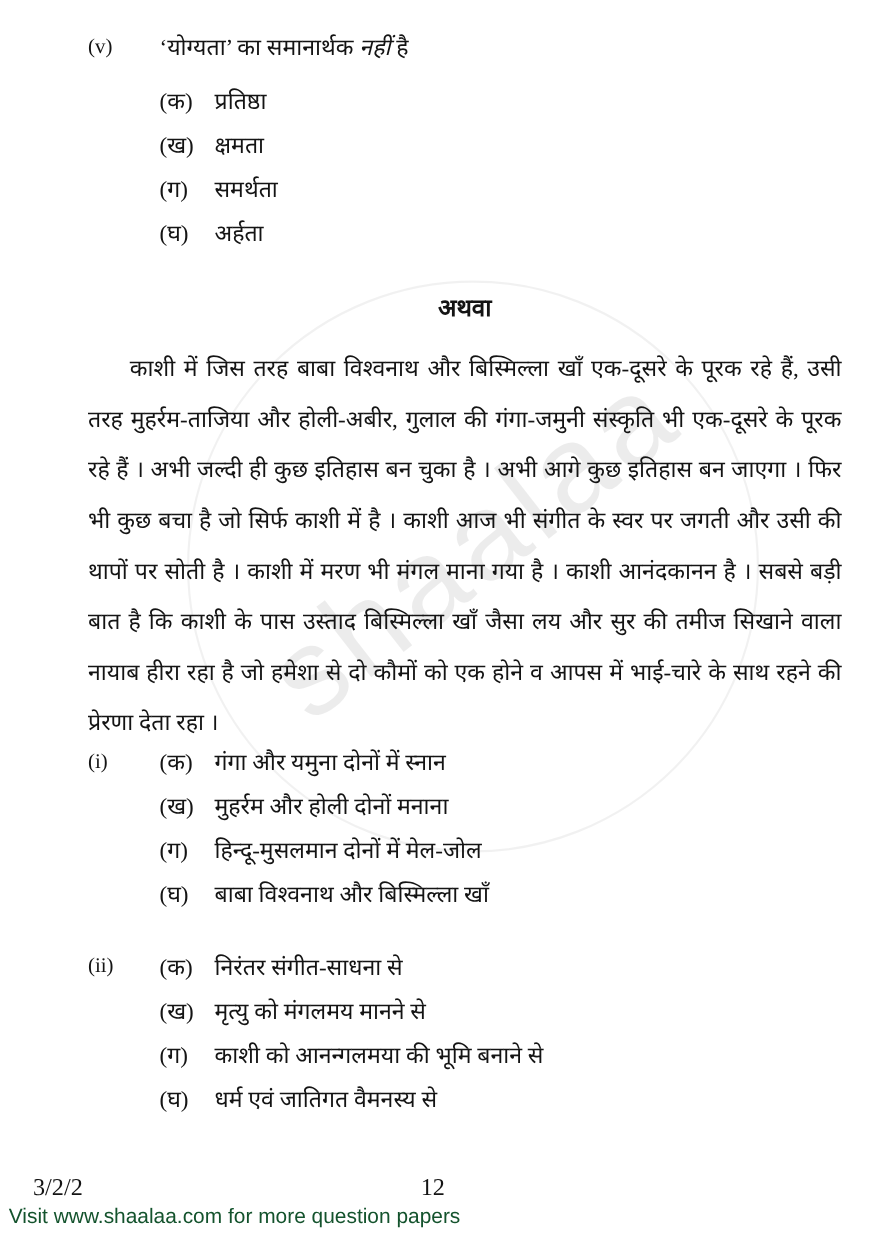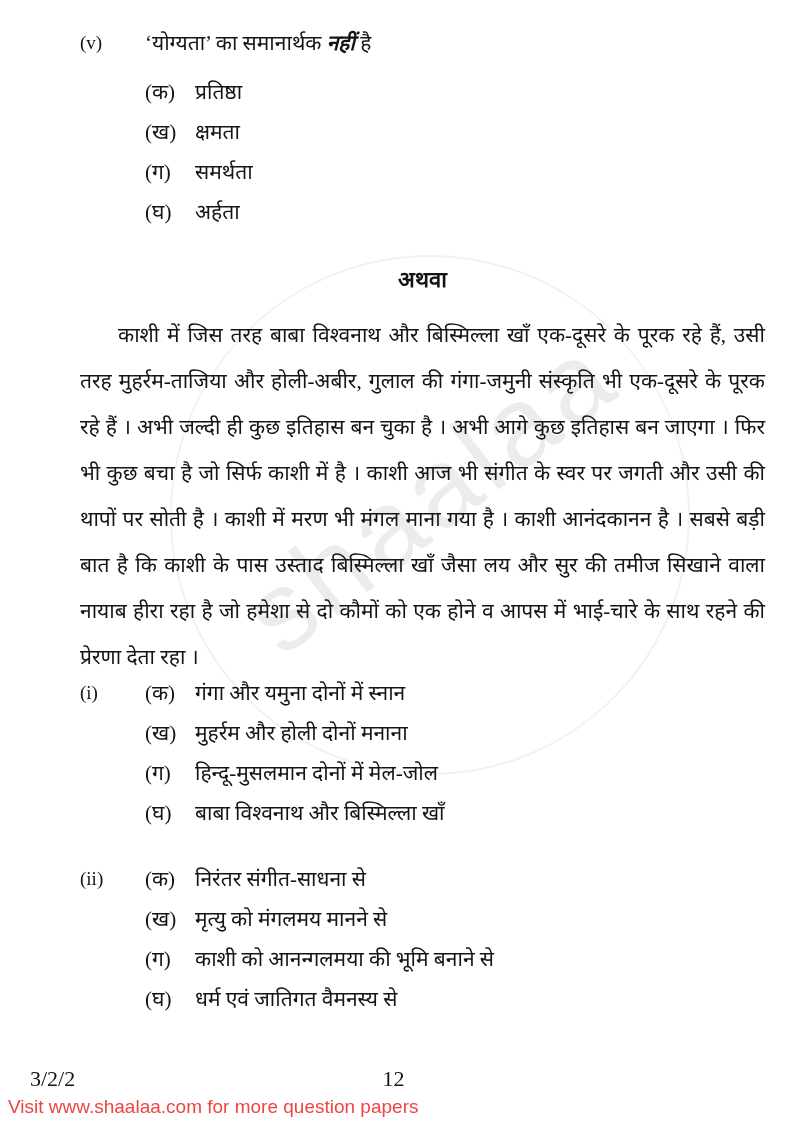--- a/index.html
+++ b/index.html
@@ -46,21 +46,21 @@
     flex: 0 0 65px;
     font-size: 19px;
     padding-top: 2px;
   }
   .qbody { flex: 1; }
   .stem {
     font-size: 21px;
     line-height: 27px;
     margin-bottom: 22px;
   }
-  .emph { font-weight: bold; font-style: italic; margin-top: 12px; }
+  .emph { font-weight: normal; font-style: italic; margin-top: 12px; }
   .option {
     display: flex;
     font-size: 21px;
     line-height: 27px;
     margin-bottom: 13px;
   }
   .optlabel { flex: 0 0 50px; }
   .opttext { flex: 1; }
   .or-heading {
     font-size: 22px;
@@ -85,21 +85,21 @@
     font-size: 22px;
   }
   .paper-code { position: absolute; left: 30px; top: 0; }
   .page-number { position: absolute; left: 0; right: 13px; top: 0; text-align: center; }
   .banner {
     position: absolute;
     left: 8px; top: 1096px;
     z-index: 1;
     font-family: "Liberation Sans", "DejaVu Sans", sans-serif;
     font-size: 19px;
-    color: #ef4444;
+    color: #14532d;
   }
 </style>
 </head>
 <body>
 
 <div class="page">
 
   <div class="watermark-wrap" aria-hidden="true">
     <div class="watermark-circle"></div>
     <div class="watermark-text">shaalaa</div>

